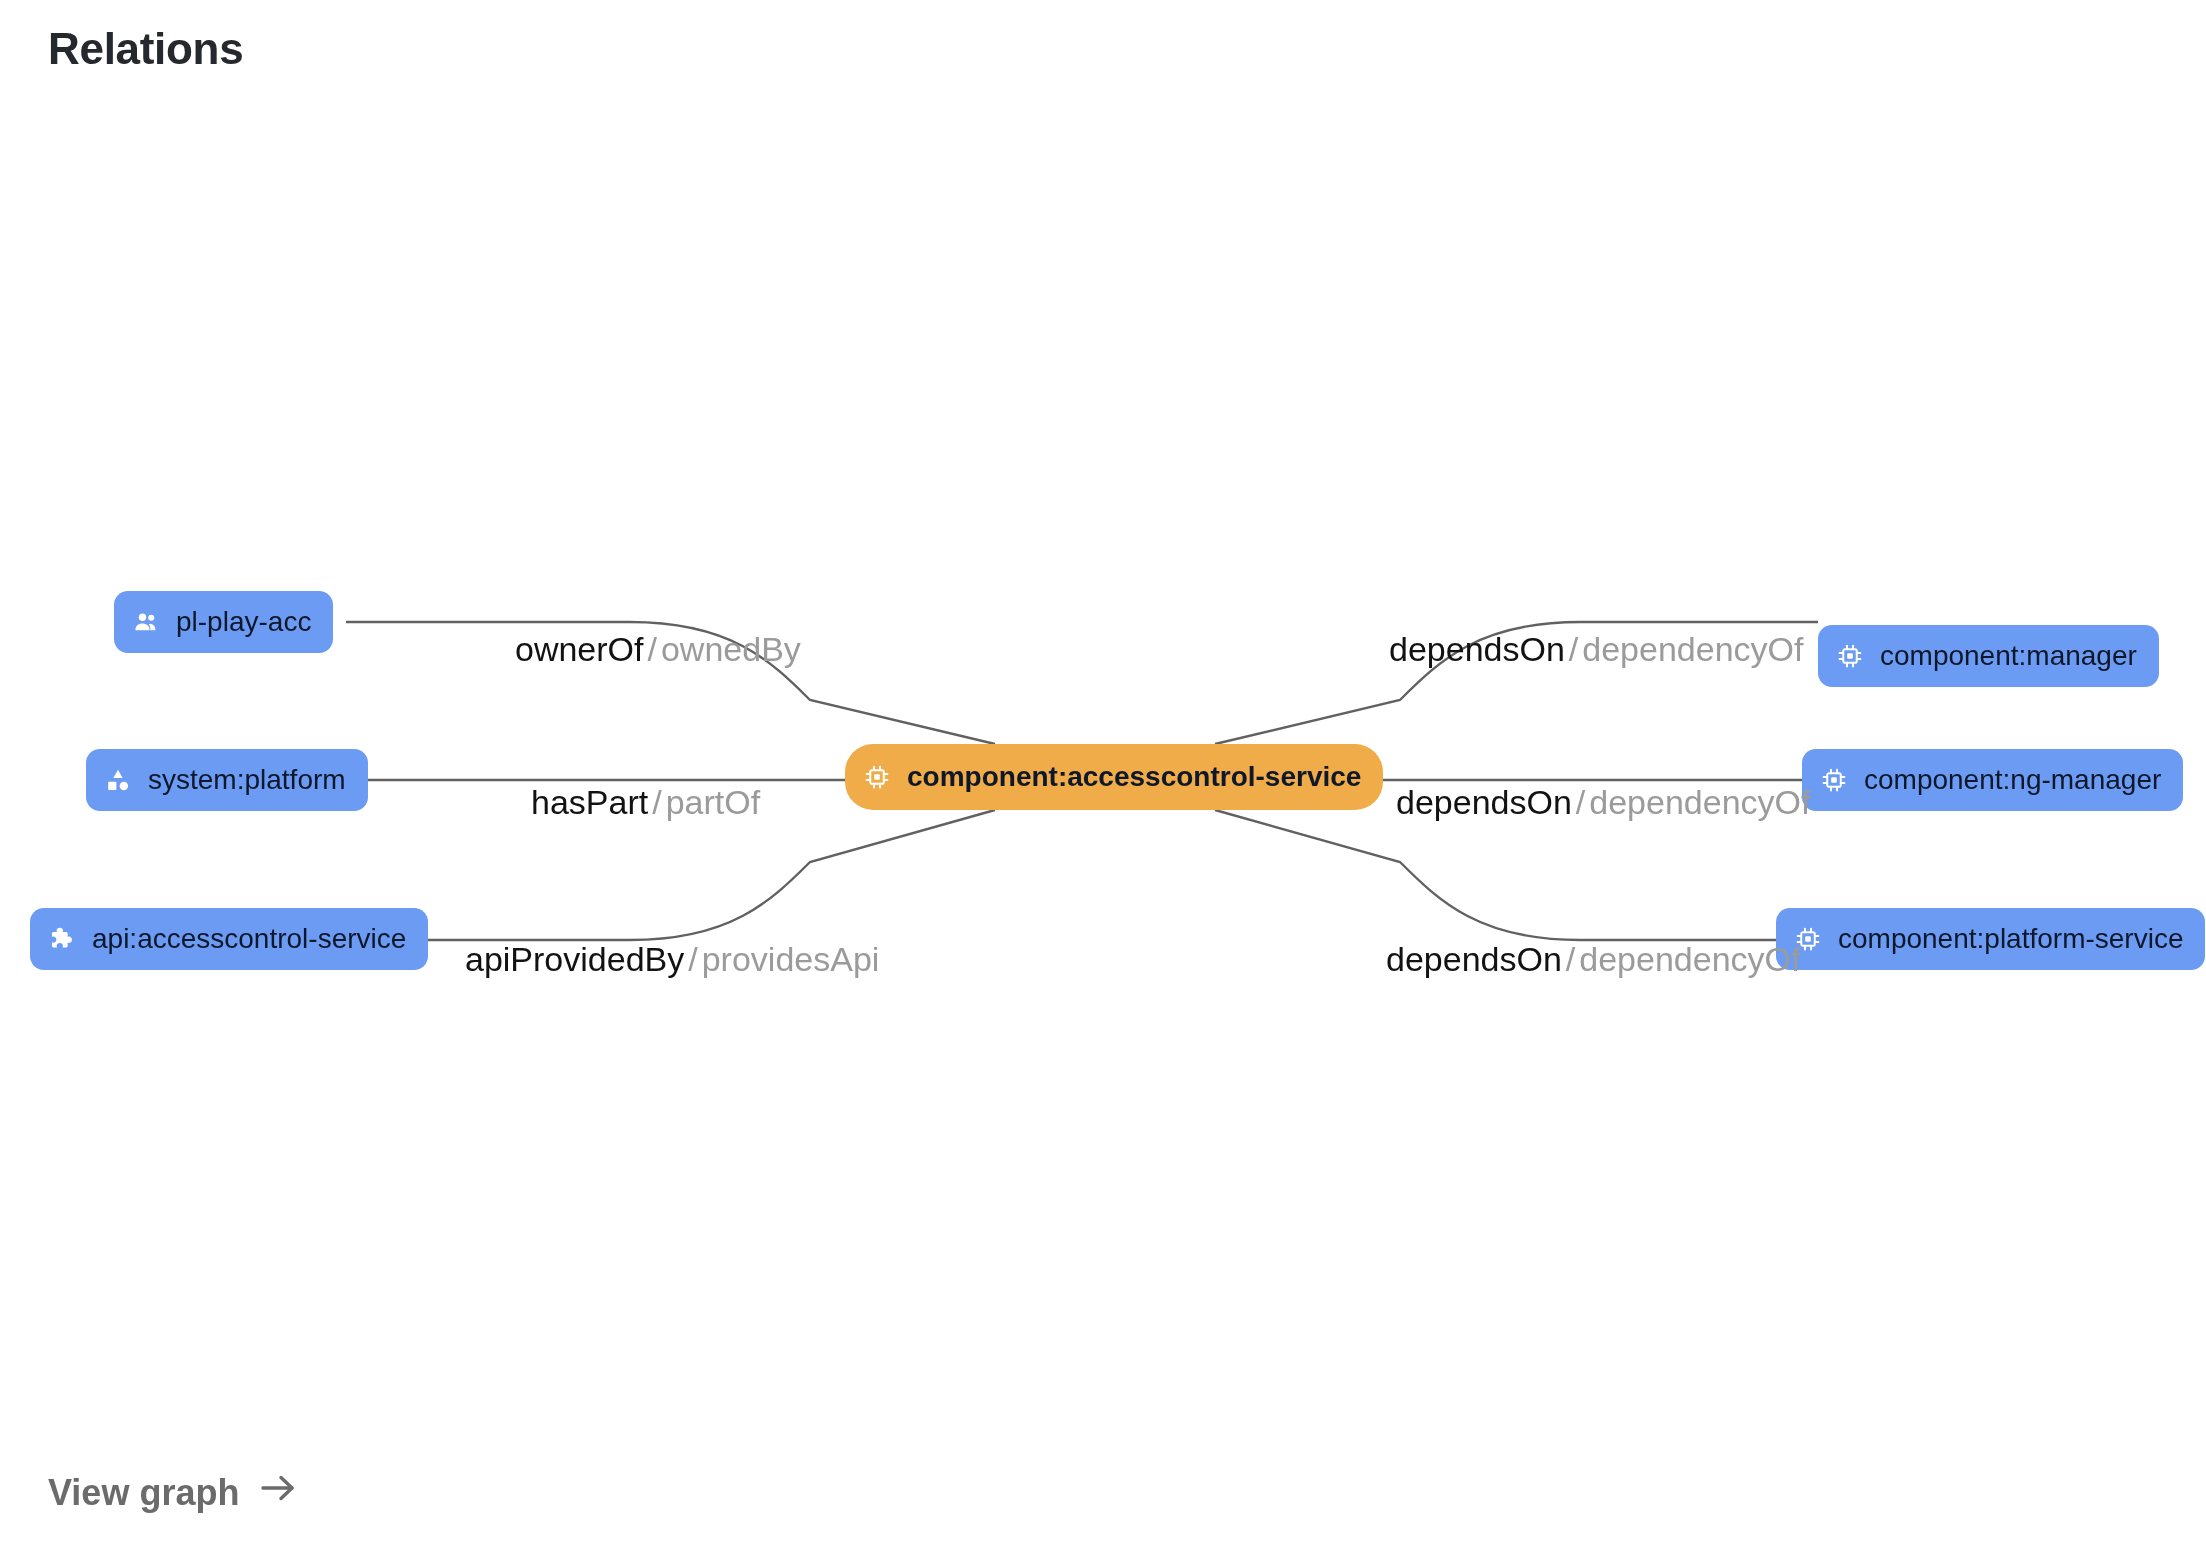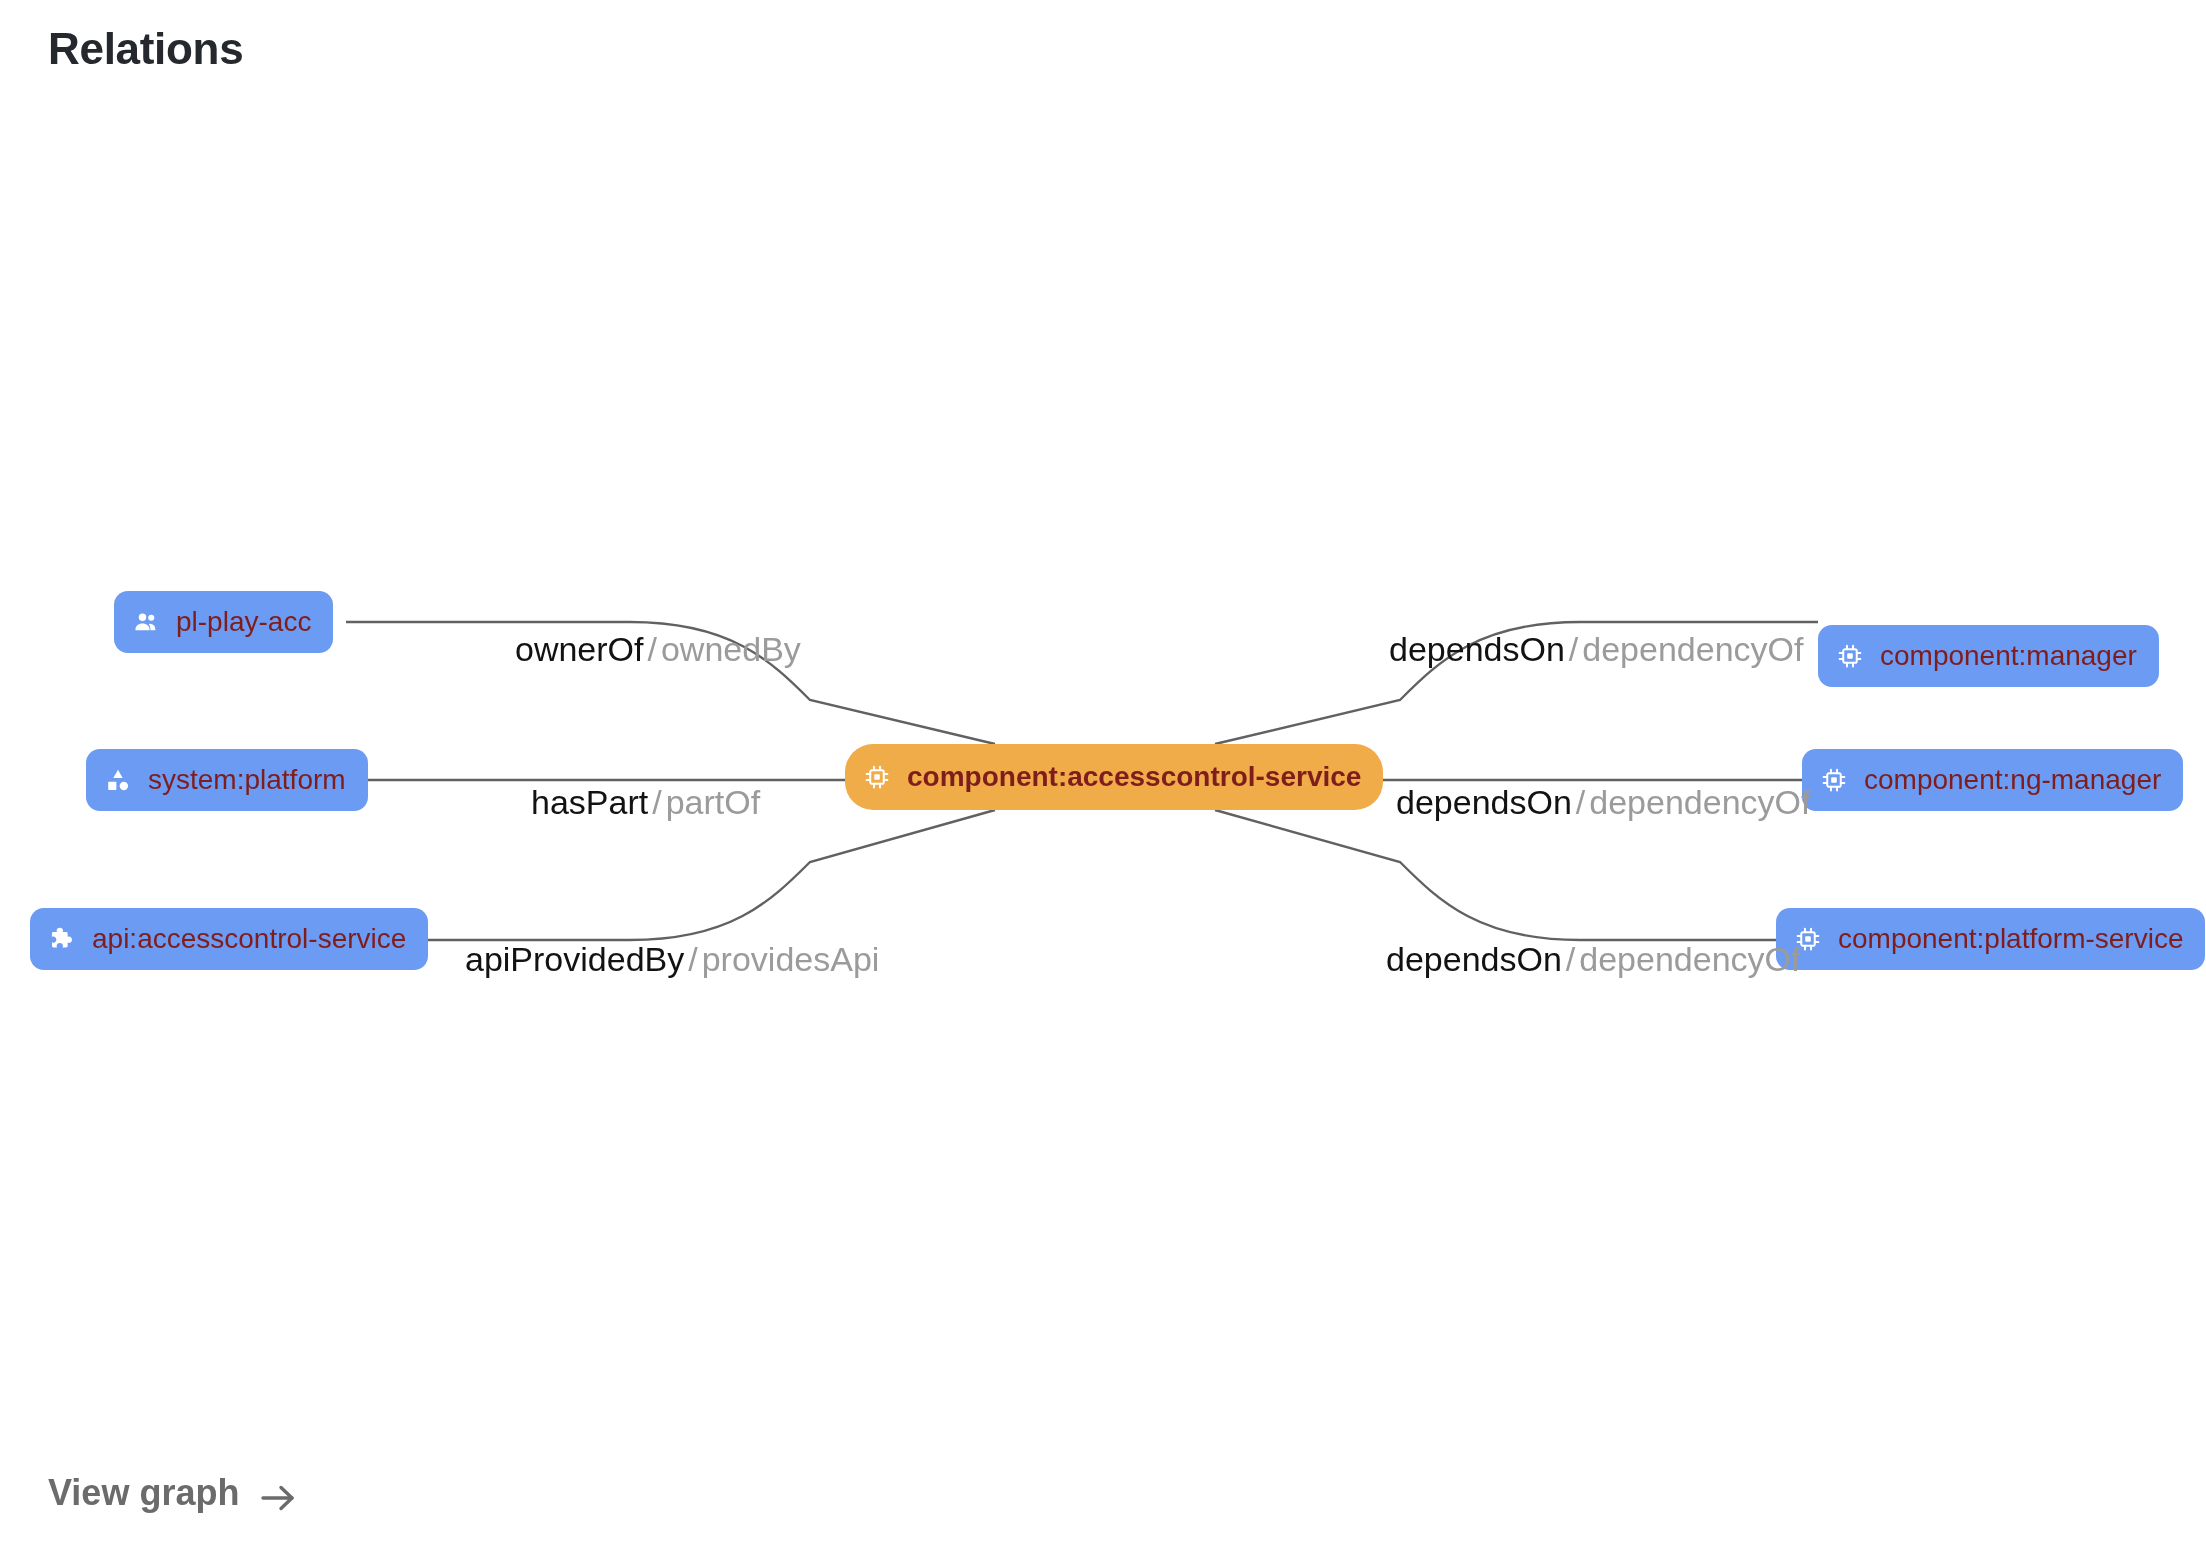--- a/index.html
+++ b/index.html
@@ -79,21 +79,21 @@
     justify-content: center;
     width: 28px;
     height: 28px;
     flex: 0 0 28px;
     margin-right: 16px;
   }
   .node .node-icon svg { display: block; }
   .node .node-label {
     font-size: 28px;
     font-weight: normal;
-    color: #7f1d1d;
+    color: #0f172a;
     line-height: 1;
   }
   .node.center .node-label {
     font-weight: bold;
     font-size: 28px;
   }
 
   
   #node-pl-play-acc      { left: 104px;  top: 591px; }
   #node-system-platform  { left: 76px;   top: 749px; }
@@ -121,21 +121,21 @@
   #label-dependson-1    { left: 1379px; top: 632px; }
   #label-dependson-2    { left: 1386px; top: 785px; }
   #label-dependson-3    { left: 1376px; top: 942px; }
 
   
   .view-graph-link {
     position: absolute;
     left: 38px;
     top: 1472px;
     display: inline-flex;
-    align-items: flex-end;
+    align-items: flex-start;
     gap: 20px;
     font-size: 36px;
     font-weight: bold;
     color: #6b6b6b;
     text-decoration: none;
     cursor: pointer;
     white-space: nowrap;
   }
   .view-graph-link .arrow-icon {
     display: inline-flex;

